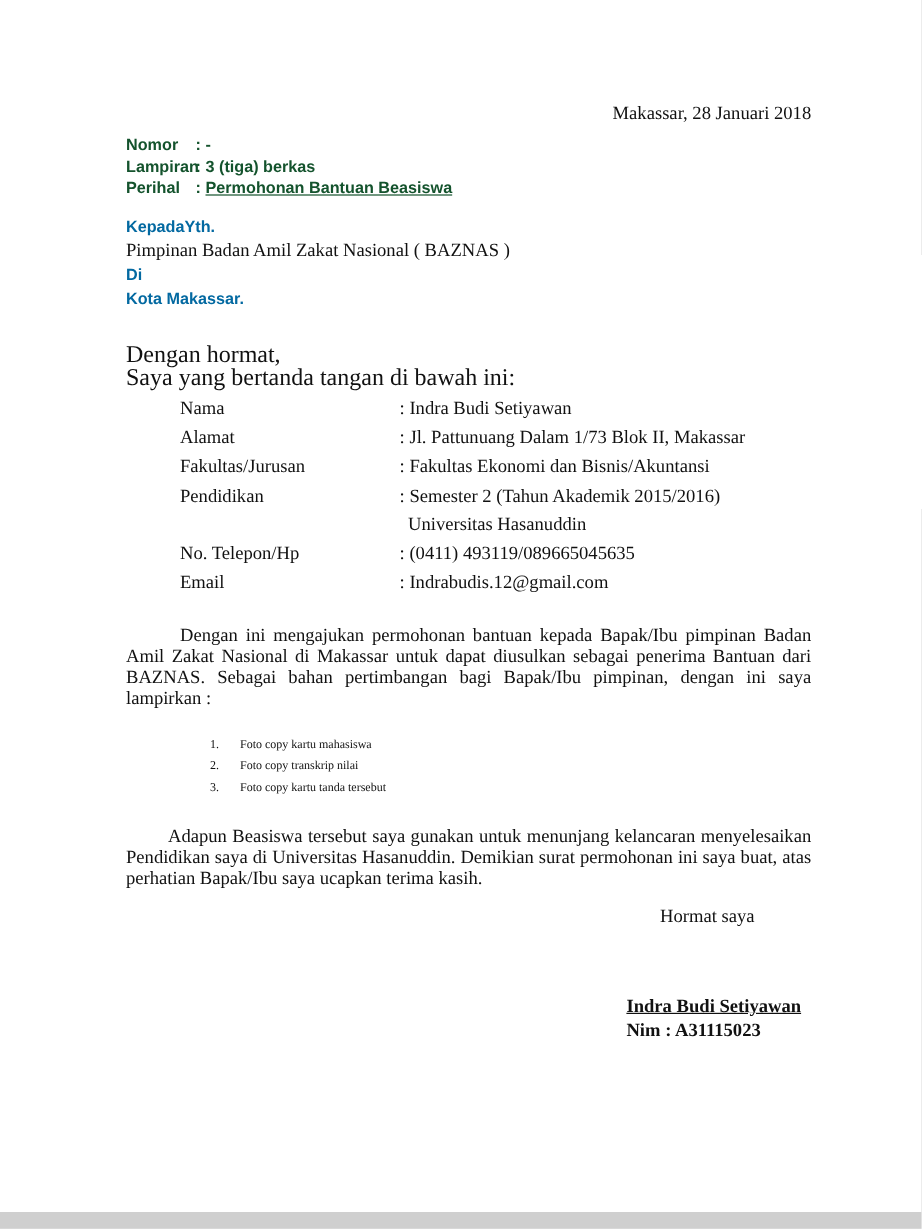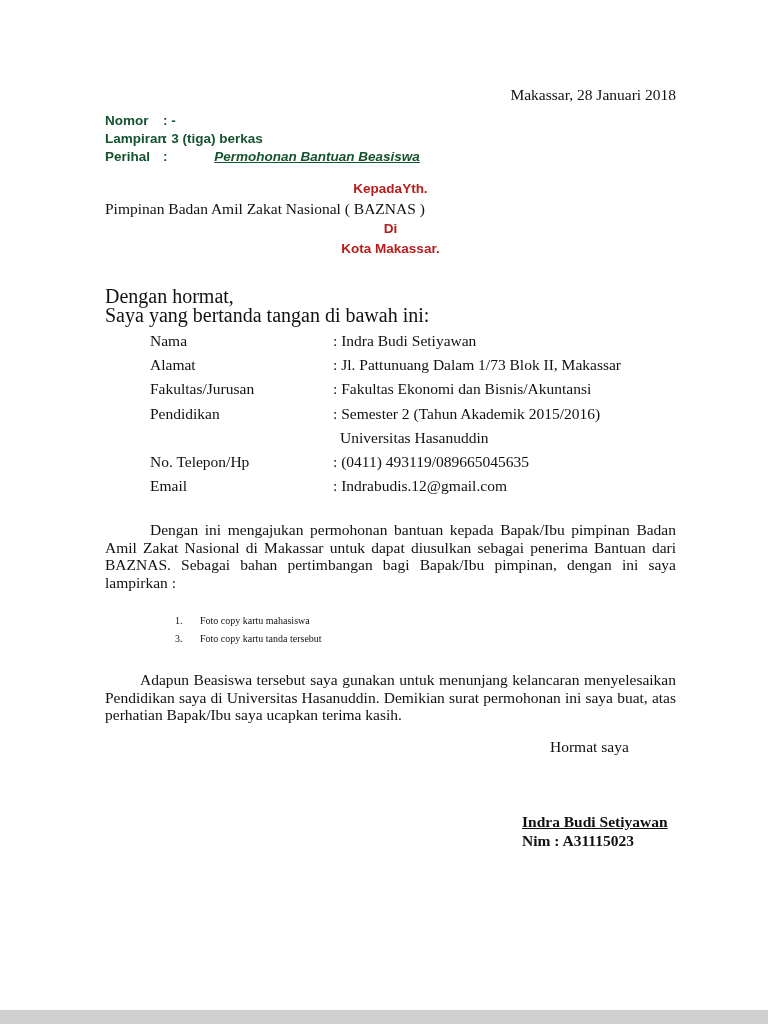--- a/index.html
+++ b/index.html
@@ -25,35 +25,32 @@
   .meta-block {
     margin-top: 8px;
     font-family: "Liberation Sans", sans-serif;
     font-weight: bold;
     font-size: 13.5px;
     line-height: 18px;
     color: #14532d;
   }
   .meta-label { display: inline-block; width: 58px; }
   .subject {
-    font-style: italic;
     text-decoration: underline;
-    margin-left: 43px;
   }
   .recipient {
     margin-top: 13px;
     font-size: 15.5px;
     line-height: 20px;
   }
   .sans-bold {
     font-family: "Liberation Sans", sans-serif;
     font-weight: bold;
     font-size: 13.5px;
-    color: #b91c1c;
-    text-align: center;
+    color: #0369a1;
   }
   .salutation-block {
     margin-top: 28px;
     font-size: 20px;
     line-height: 18.5px;
   }
   .details {
     margin-top: 5px;
     font-size: 15.5px;
   }
@@ -144,20 +141,23 @@
     </div>
   </div>
 
   <div class="body-par par1">Dengan ini mengajukan permohonan bantuan kepada Bapak/Ibu pimpinan Badan Amil Zakat Nasional di Makassar untuk dapat diusulkan sebagai penerima Bantuan dari BAZNAS. Sebagai bahan pertimbangan bagi Bapak/Ibu pimpinan, dengan ini saya lampirkan :</div>
 
   <div class="attach-list">
     <div class="attach-item">
       <span class="attach-num">1.</span><span>Foto copy kartu mahasiswa</span>
     </div>
     <div class="attach-item">
+      <span class="attach-num">2.</span><span>Foto copy transkrip nilai</span>
+    </div>
+    <div class="attach-item">
       <span class="attach-num">3.</span><span>Foto copy kartu tanda tersebut</span>
     </div>
   </div>
 
   <div class="body-par par2">Adapun Beasiswa tersebut saya gunakan untuk menunjang kelancaran menyelesaikan Pendidikan saya di Universitas Hasanuddin. Demikian surat permohonan ini saya buat, atas perhatian Bapak/Ibu saya ucapkan terima kasih.</div>
 
   <div class="closing">Hormat saya</div>
 
   <div class="signature">
     <div class="signature-name">Indra Budi Setiyawan</div>

